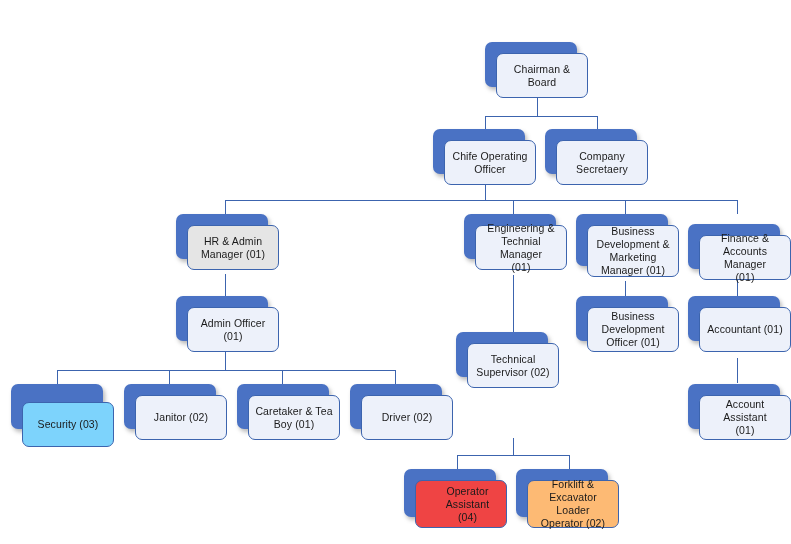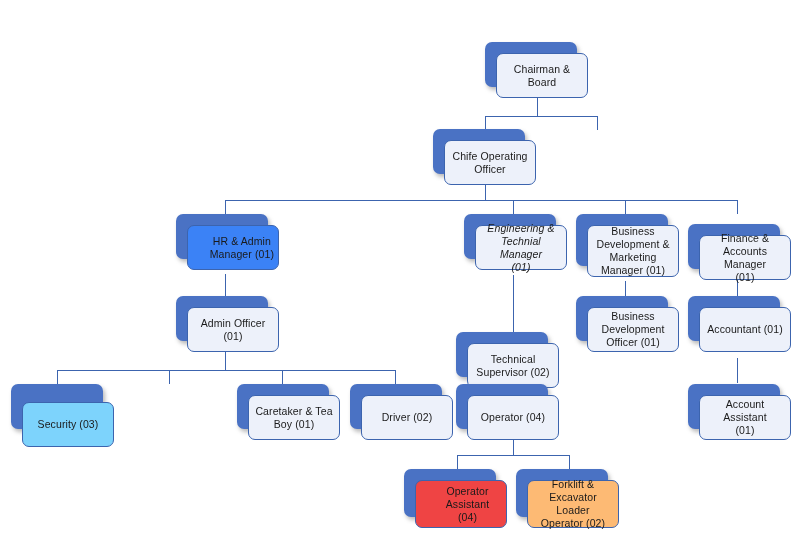--- a/index.html
+++ b/index.html
@@ -110,30 +110,37 @@
   </div>
 
   <div class="node" style="left:433px; top:129px; width:92px; height:45px;">
     <div class="back" style="background: rgb(74, 114, 196);"></div>
     <div class="front" style="background: rgb(237, 241, 250); border-color: rgb(60, 100, 174);">
       <span class="label" style="color: rgb(26, 26, 26);">Chife Operating
 Officer</span>
     </div>
   </div>
 
+  <div class="node" style="left:545px; top:129px; width:92px; height:45px;">
+    <div class="back" style="background: rgb(74, 114, 196);"></div>
+    <div class="front" style="background: rgb(237, 241, 250); border-color: rgb(60, 100, 174);">
+      <span class="label" style="color: rgb(26, 26, 26);">Company
+Secretaery</span>
+    </div>
+  </div>
 
   <div class="node" style="left:176px; top:214px; width:92px; height:45px;">
     <div class="back" style="background: rgb(74, 114, 196);"></div>
-    <div class="front" style="background: #3b82f6; border-color: rgb(60, 100, 174); justify-content: flex-end;">
+    <div class="front" style="background: #e5e5e5; border-color: rgb(60, 100, 174);">
       <span class="label" style="color: rgb(26, 26, 26);">HR &amp; Admin
 Manager (01)</span>
     </div>
   </div>
 
-  <div class="node" style="left:464px; top:214px; width:92px; height:45px;font-style:italic;">
+  <div class="node" style="left:464px; top:214px; width:92px; height:45px;">
     <div class="back" style="background: rgb(74, 114, 196);"></div>
     <div class="front" style="background: rgb(237, 241, 250); border-color: rgb(60, 100, 174);">
       <span class="label" style="color: rgb(26, 26, 26);">Engineering &amp;
 Technial Manager
 (01)</span>
     </div>
   </div>
 
   <div class="node" style="left:576px; top:214px; width:92px; height:52px;">
     <div class="back" style="background: rgb(74, 114, 196);"></div>
@@ -185,42 +192,42 @@
     </div>
   </div>
 
   <div class="node" style="left:11px; top:384px; width:92px; height:45px;">
     <div class="back" style="background: rgb(74, 114, 196);"></div>
     <div class="front" style="background: #7dd3fc; border-color: rgb(60, 100, 174); margin-top: 7px;">
       <span class="label" style="color: rgb(26, 26, 26);">Security (03)</span>
     </div>
   </div>
 
+  <div class="node" style="left:124px; top:384px; width:92px; height:45px;">
+    <div class="back" style="background: rgb(74, 114, 196);"></div>
+    <div class="front" style="background: rgb(237, 241, 250); border-color: rgb(60, 100, 174);">
+      <span class="label" style="color: rgb(26, 26, 26);">Janitor (02)</span>
+    </div>
+  </div>
 
   <div class="node" style="left:237px; top:384px; width:92px; height:45px;">
     <div class="back" style="background: rgb(74, 114, 196);"></div>
     <div class="front" style="background: rgb(237, 241, 250); border-color: rgb(60, 100, 174);">
       <span class="label" style="color: rgb(26, 26, 26);">Caretaker &amp; Tea
 Boy (01)</span>
     </div>
   </div>
 
   <div class="node" style="left:350px; top:384px; width:92px; height:45px;">
     <div class="back" style="background: rgb(74, 114, 196);"></div>
     <div class="front" style="background: rgb(237, 241, 250); border-color: rgb(60, 100, 174);">
       <span class="label" style="color: rgb(26, 26, 26);">Driver (02)</span>
     </div>
   </div>
 
-  <div class="node" style="left:456px; top:384px; width:92px; height:45px;">
-    <div class="back" style="background: rgb(74, 114, 196);"></div>
-    <div class="front" style="background: rgb(237, 241, 250); border-color: rgb(60, 100, 174);">
-      <span class="label" style="color: rgb(26, 26, 26);">Operator (04)</span>
-    </div>
-  </div>
 
   <div class="node" style="left:688px; top:384px; width:92px; height:45px;">
     <div class="back" style="background: rgb(74, 114, 196);"></div>
     <div class="front" style="background: rgb(237, 241, 250); border-color: rgb(60, 100, 174);">
       <span class="label" style="color: rgb(26, 26, 26);">Account Assistant
 (01)</span>
     </div>
   </div>
 
   <div class="node" style="left:404px; top:469px; width:92px; height:48px;">

